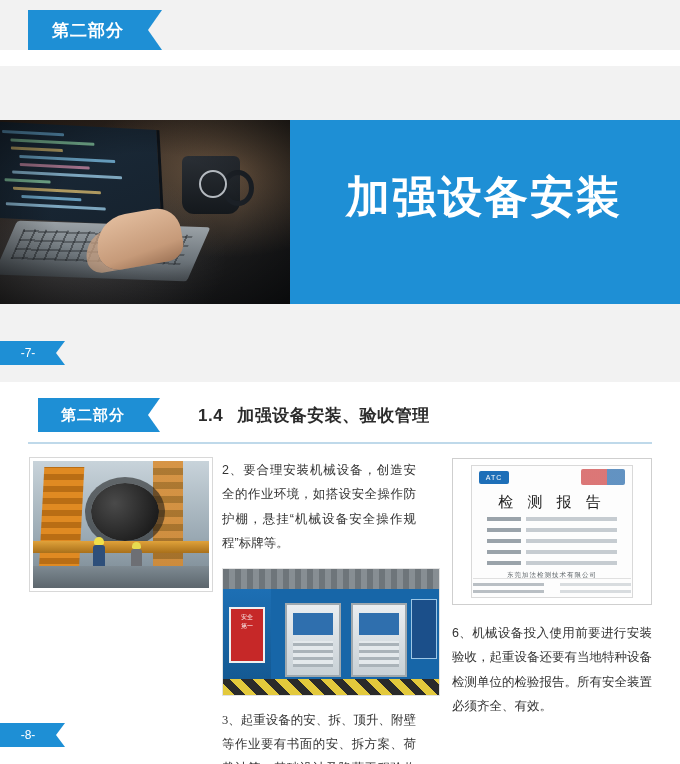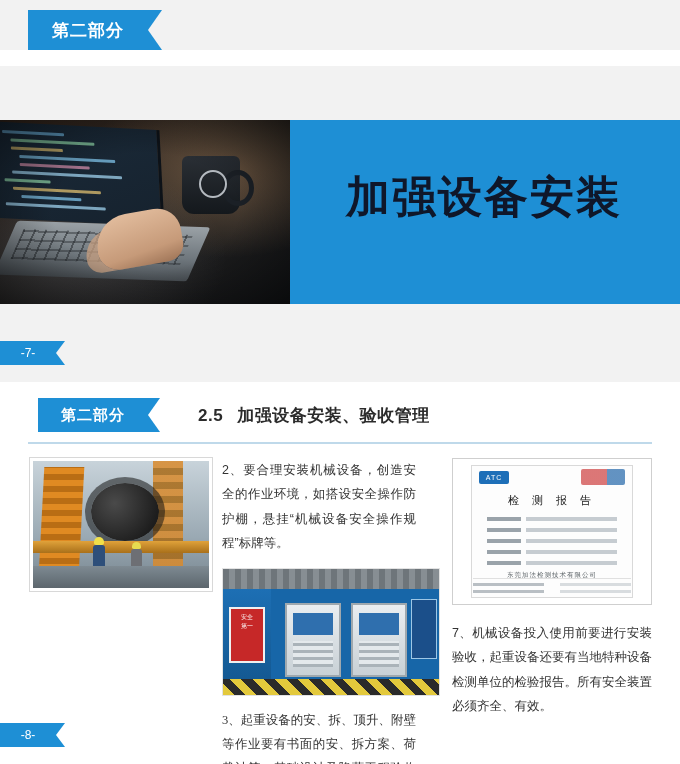--- a/index.html
+++ b/index.html
@@ -139,21 +139,21 @@
     opacity: .85;
   }
   .s1-photo .vig {
     position: absolute; inset: 0;
     background: radial-gradient(ellipse at 50% 50%, rgba(0,0,0,0) 45%, rgba(0,0,0,0.55) 100%);
   }
   .s1-title {
     position: absolute;
     left: 300px; top: 18px;
     width: 368px;
-    color: #0f172a;
+    color: #ffffff;
     font-size: 44px;
     font-weight: bold;
     line-height: 1.35;
     letter-spacing: 2px;
     text-align: center;
   }
   .s1-title .l2 { display: block; }
   .s1-pagebar {
     position: absolute;
     left: 0; top: 341px;
@@ -353,21 +353,21 @@
     content: "ATC"; position: absolute; inset: 0; color: #fff; font-size: 7px;
     display: flex; align-items: center; justify-content: center; letter-spacing: 1px;
   }
   .photo-report .stamp {
     position: absolute; right: 26px; top: 10px; width: 44px; height: 16px;
     background: linear-gradient(90deg, #d04a4a 0 60%, #2f6fae 60% 100%);
     border-radius: 2px; opacity: .75;
   }
   .photo-report .ttl {
     position: absolute; left: 0; right: 0; top: 34px;
-    text-align: center; font-size: 11px; letter-spacing: 5px; color: #222;
+    text-align: center; font-size: 15px; letter-spacing: 5px; color: #222;
   }
   .photo-report .rows {
     position: absolute; left: 34px; right: 34px; top: 58px;
   }
   .photo-report .rows i {
     display: block; height: 4px; margin-bottom: 7px;
     background: linear-gradient(90deg, #9aa3aa 0 26%, rgba(0,0,0,0) 26% 30%, #c6ccd1 30% 100%);
   }
   .photo-report .org {
     position: absolute; left: 0; right: 0; top: 112px;
@@ -449,21 +449,21 @@
   </section>
 
   <section class="slide2">
 
     <div class="s2-tab">
       <span>第二部分</span>
     </div>
     <div class="s2-tab-arrow"></div>
 
     <div class="s2-heading">
-      <span class="num">2.5</span><span>加强设备安装、验收管理</span>
+      <span class="num">1.4</span><span>加强设备安装、验收管理</span>
     </div>
     <div class="s2-rule"></div>
 
     <div class="col col1">
       <div class="photo-crane">
         <div class="sky"></div>
         <div class="tower"></div>
         <div class="tower2"></div>
         <div class="drum"></div>
         <div class="beam"></div>
@@ -501,21 +501,21 @@
             <i></i>
             <i></i>
             <i></i>
         </div>
         <div class="org">东莞加法检测技术有限公司</div>
         <div class="foot">
             <i></i>
             <i></i>
           </div>
       </div>
-      <p>7、机械设备投入使用前要进行安装验收，起重设备还要有当地特种设备检测单位的检验报告。所有安全装置必须齐全、有效。</p>
+      <p>6、机械设备投入使用前要进行安装验收，起重设备还要有当地特种设备检测单位的检验报告。所有安全装置必须齐全、有效。</p>
     </div>
 
     <div class="s2-pagebar">
       <span>-8-</span>
     </div>
     <div class="s2-pagearrow"></div>
   </section>
 
 </div>
 

